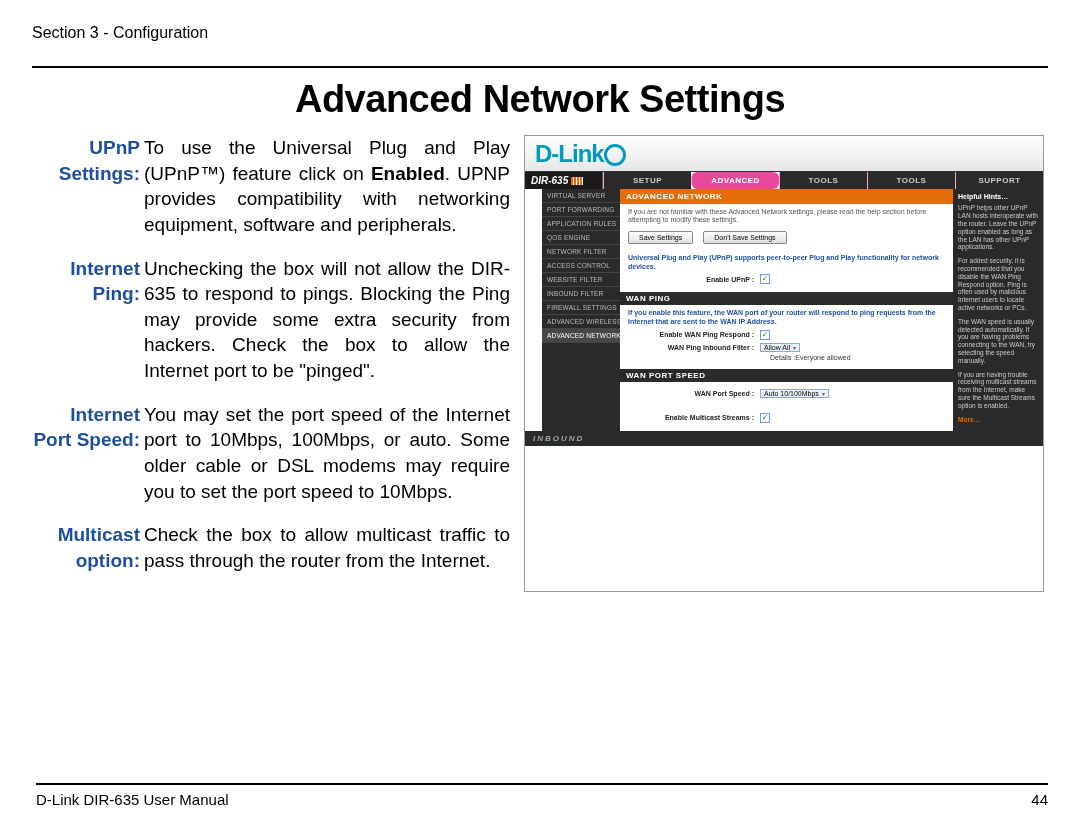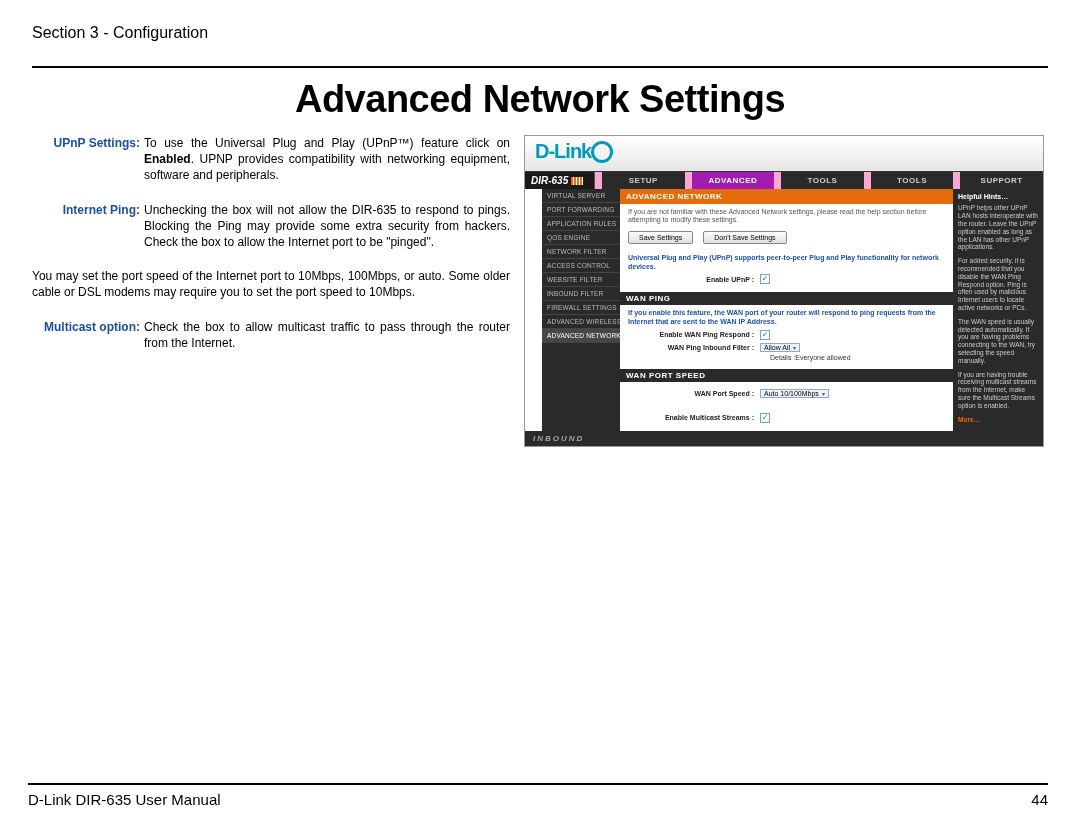--- a/index.html
+++ b/index.html
@@ -2,34 +2,34 @@
 <html><head>
 <meta charset="utf-8">
 <style>
   * { box-sizing: border-box; margin: 0; padding: 0; }
   body { width: 1080px; height: 834px; background: #fff; font-family: Arial, Helvetica, sans-serif; color: #000; position: relative; }
   .page { padding: 24px 32px 0 32px; }
   .section-header { font-size: 16px; padding-bottom: 24px; border-bottom: 2px solid #000; margin-bottom: 10px; }
   .page-title { font-family: "Arial Narrow", Arial, sans-serif; font-stretch: condensed; font-weight: bold; font-size: 38px; text-align: center; margin: 2px 0 14px; letter-spacing: -0.5px; }
   .content-row { display: flex; gap: 14px; }
   .left-col { width: 478px; }
-  .def-row { display: flex; margin-bottom: 18px; font-size: 12px; line-height: 1.35; }
+  .def-row { display: flex; margin-bottom: 18px; font-size: 19px; line-height: 1.35; }
   .def-label { width: 112px; flex: 0 0 112px; text-align: right; color: #1d4f9e; font-weight: bold; padding-right: 4px; }
   .def-body { flex: 1; text-align: justify; }
 
   
   .router { width: 520px; border: 1px solid #999; background: #fff; flex: 0 0 520px; }
   .r-logo { background: linear-gradient(#fff,#e6e6e6); height: 36px; border-bottom: 1px solid #333; position: relative; padding-left: 10px; }
-  .r-logo-text { font-weight: bold; font-size: 20px; color: #009bba; letter-spacing: -1px; display: inline-block; margin-top: 4px; }
+  .r-logo-text { font-weight: bold; font-size: 24px; color: #009bba; letter-spacing: -1px; display: inline-block; margin-top: 4px; }
   .r-logo-circle { display:inline-block; width:22px; height:22px; border:3px solid #009bba; border-radius:50%; vertical-align:middle; margin-right:2px; position:relative; top:-1px;}
-  .r-model { width: 70px; background:#1a1a1a; color:#fff; font-style: italic; font-weight:bold; font-size:10px; padding:3px 6px; border-right:1px solid #555;}
+  .r-model { width: 78px; background:#1a1a1a; color:#fff; font-style: italic; font-weight:bold; font-size:10px; padding:3px 6px; border-right:1px solid #555;}
   .r-stripes { display:inline-block; width:12px; height:8px; background: repeating-linear-gradient(90deg,#e56c0a 0 2px,#fff 2px 3px); margin-left:3px; vertical-align:middle;}
   .r-topnav { flex:1; display:flex; }
-  .r-topnav div { flex:1; text-align:center; color:#ccc; font-size:8px; font-weight:bold; padding:4px 0; border-left:7px solid #f9a8d4; background:#2a2a2a; letter-spacing:0.5px;}
-  .r-topnav div.active { background:#a21caf; color:#fff;}
+  .r-topnav div { flex:1; text-align:center; color:#ccc; font-size:8px; font-weight:bold; padding:4px 0; border-left:1px solid #f9a8d4; background:#2a2a2a; letter-spacing:0.5px;}
+  .r-topnav div.active { background:#ec4899; color:#fff;border-radius:6px;}
   .r-main { display:flex; background:#86efac;margin-left:17px;}
   .r-side { width:78px; background:#2a2a2a; }
   .r-side div { color:#bbb; font-size:6.5px; padding:3px 5px; border-bottom:1px solid #444; letter-spacing:0.2px; white-space:nowrap; overflow:hidden;}
   .r-side div.active { background:#474747; color:#fff;}
   .r-center { flex:1; background:#fff; font-size:7.5px; }
   .r-orange { background:#e56c0a; color:#fff; font-weight:bold; font-size:8px; padding:3px 6px; letter-spacing:0.5px;}
   .r-intro { color:#555; padding:4px 8px 6px; font-size:7px; line-height:1.2;}
   .r-btns { padding:0 8px 6px; }
   .r-btn { display:inline-block; border:1px solid #888; background:linear-gradient(#fdfdfd,#e0e0e0); font-size:7px; padding:2px 10px; margin-right:8px; border-radius:2px; }
   .r-sec-h { background:#2a2a2a; color:#fff; font-weight:bold; font-size:8px; padding:2px 6px; letter-spacing:0.5px;}
@@ -40,40 +40,41 @@
   .r-ck { width:10px; height:10px; border:1px solid #6aa0e0; display:inline-flex; align-items:center; justify-content:center; color:#2a7a2a; font-size:8px; line-height:1;}
   .r-select { border:1px solid #8aa8d8; background:#eef3fb; padding:0 3px; font-size:7px; display:inline-flex; align-items:center; gap:3px;}
   .r-select::after{content:"▾"; font-size:6px; color:#557;}
   .r-details { font-size:7px; color:#333; margin-left: 142px; margin-top:2px;}
   .r-help { width:90px; background:#2a2a2a; color:#ccc; font-size:6.5px; padding:4px 5px 8px; line-height:1.2;}
   .r-help-h { font-weight:bold; color:#fff; margin-bottom:3px; font-size:7px;}
   .r-help p { margin-bottom:6px; }
   .r-more { color:#e56c0a; font-weight:bold;}
   .r-foot { background:#2a2a2a; color:#9aa; font-size:8px; font-style:italic; font-weight:bold; padding:3px 8px; letter-spacing:2px;}
 
-  .footer { position:absolute; bottom:26px; left:28px; right:32px; border-top:2px solid #000; padding-top:6px; display:flex; justify-content:space-between; font-size:15px;}
+  .footer { position:absolute; bottom:26px; left:36px; right:32px; border-top:2px solid #000; padding-top:6px; display:flex; justify-content:space-between; font-size:15px;}
 </style>
 </head>
 <body>
 
 <div class="page">
   <div class="section-header">Section 3 - Configuration</div>
   <div class="page-title">Advanced Network Settings</div>
 
   <div class="content-row">
     <div class="left-col" id="defs">
         <div class="def-row">
           <div class="def-label">UPnP Settings:</div>
           <div class="def-body">To use the Universal Plug and Play (UPnP™) feature click on <b>Enabled</b>. UPNP provides compatibility with networking equipment, software and peripherals.</div>
         </div>
         <div class="def-row">
           <div class="def-label">Internet Ping:</div>
           <div class="def-body">Unchecking the box will not allow the DIR-635 to respond to pings. Blocking the Ping may provide some extra security from hackers. Check the box to allow the Internet port to be "pinged".</div>
         </div>
         <div class="def-row">
+          <div class="def-label">Internet Port Speed:</div>
           <div class="def-body">You may set the port speed of the Internet port to 10Mbps, 100Mbps, or auto. Some older cable or DSL modems may require you to set the port speed to 10Mbps.</div>
         </div>
         <div class="def-row">
           <div class="def-label">Multicast option:</div>
           <div class="def-body">Check the box to allow multicast traffic to pass through the router from the Internet.</div>
         </div>
       </div>
 
     <div class="router">
       <div class="r-logo">

